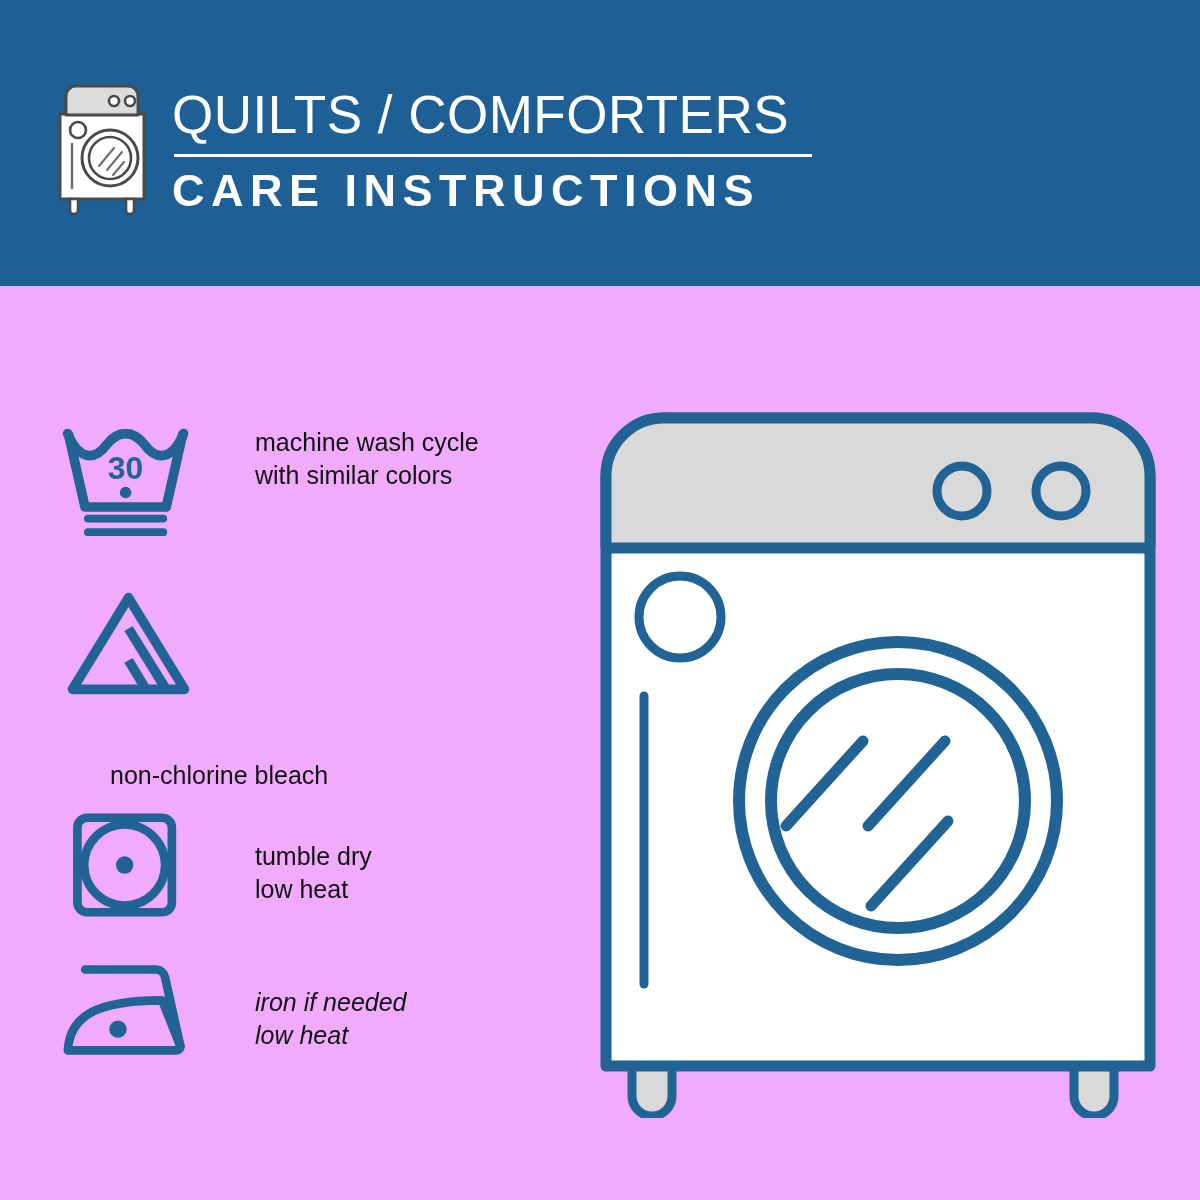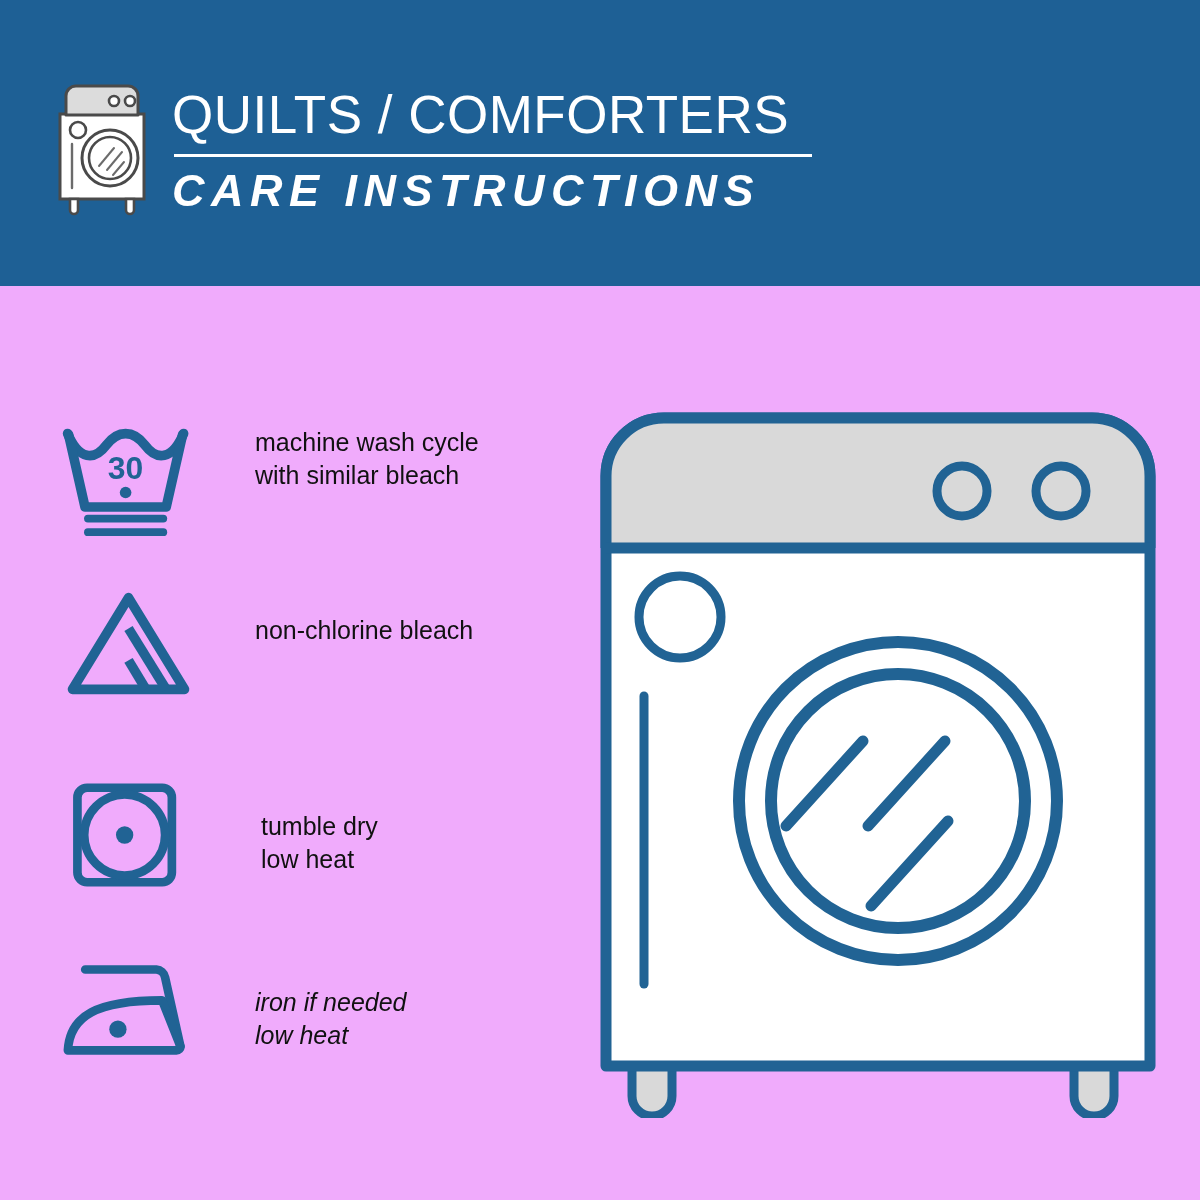--- a/index.html
+++ b/index.html
@@ -53,21 +53,20 @@
     background: #ffffff;
     margin: 8px 0 6px 2px;
   }
   #title-line2 {
     color: #ffffff;
     font-size: 45px;
     line-height: 56px;
     font-weight: 700;
     letter-spacing: 6.5px;
     white-space: nowrap;
-    font-style: italic;
   }
 
   
   .care-row {
     position: absolute;
     left: 56px;
     width: 470px;
     display: flex;
     align-items: flex-start;
   }
@@ -80,22 +79,22 @@
   .care-text {
     margin-left: 54px;
     color: #111111;
     font-size: 25px;
     line-height: 33px;
     font-weight: 400;
   }
   .care-text div { white-space: nowrap; }
 
   #row-wash   { top: 418px; }
-  #row-bleach { top: 588px; }
-  #row-dry    { top: 782px; gap: 6px; }
+  #row-bleach { top: 588px; flex-direction: column; }
+  #row-dry    { top: 812px; }
   #row-iron   { top: 958px; }
 
   #row-wash .care-text   { margin-top: 8px; }
   #row-bleach .care-text { margin-top: 26px; }
   #row-dry .care-text    { margin-top: 28px; }
   #row-iron .care-text   { margin-top: 28px; font-style: italic; }
 
   
   #machine-illustration {
     position: absolute;
@@ -156,21 +155,21 @@
         <rect x="29" y="100" width="86" height="8" rx="4" fill="#216394"></rect>
         <rect x="29" y="114" width="86" height="8" rx="4" fill="#216394"></rect>
 
         <text x="72" y="63" text-anchor="middle" font-family="Liberation Sans, sans-serif" font-size="33" font-weight="700" fill="#216394">30</text>
 
         <circle cx="72" cy="77" r="6" fill="#216394"></circle>
       </svg>
     </div>
     <div class="care-text">
       <div>machine wash cycle</div>
-      <div>with similar bleach</div>
+      <div>with similar colors</div>
     </div>
   </div>
 
   <div class="care-row" id="row-bleach">
     <div class="care-symbol">
       <svg viewBox="0 0 150 115" width="145" height="111" aria-hidden="true">
 
         <path d="M75 10 L133 105 L17 105 Z" fill="none" stroke="#216394" stroke-width="10" stroke-linejoin="round"></path>
 
         <line x1="75" y1="42" x2="114" y2="105" stroke="#216394" stroke-width="10" stroke-linecap="butt"></line>

